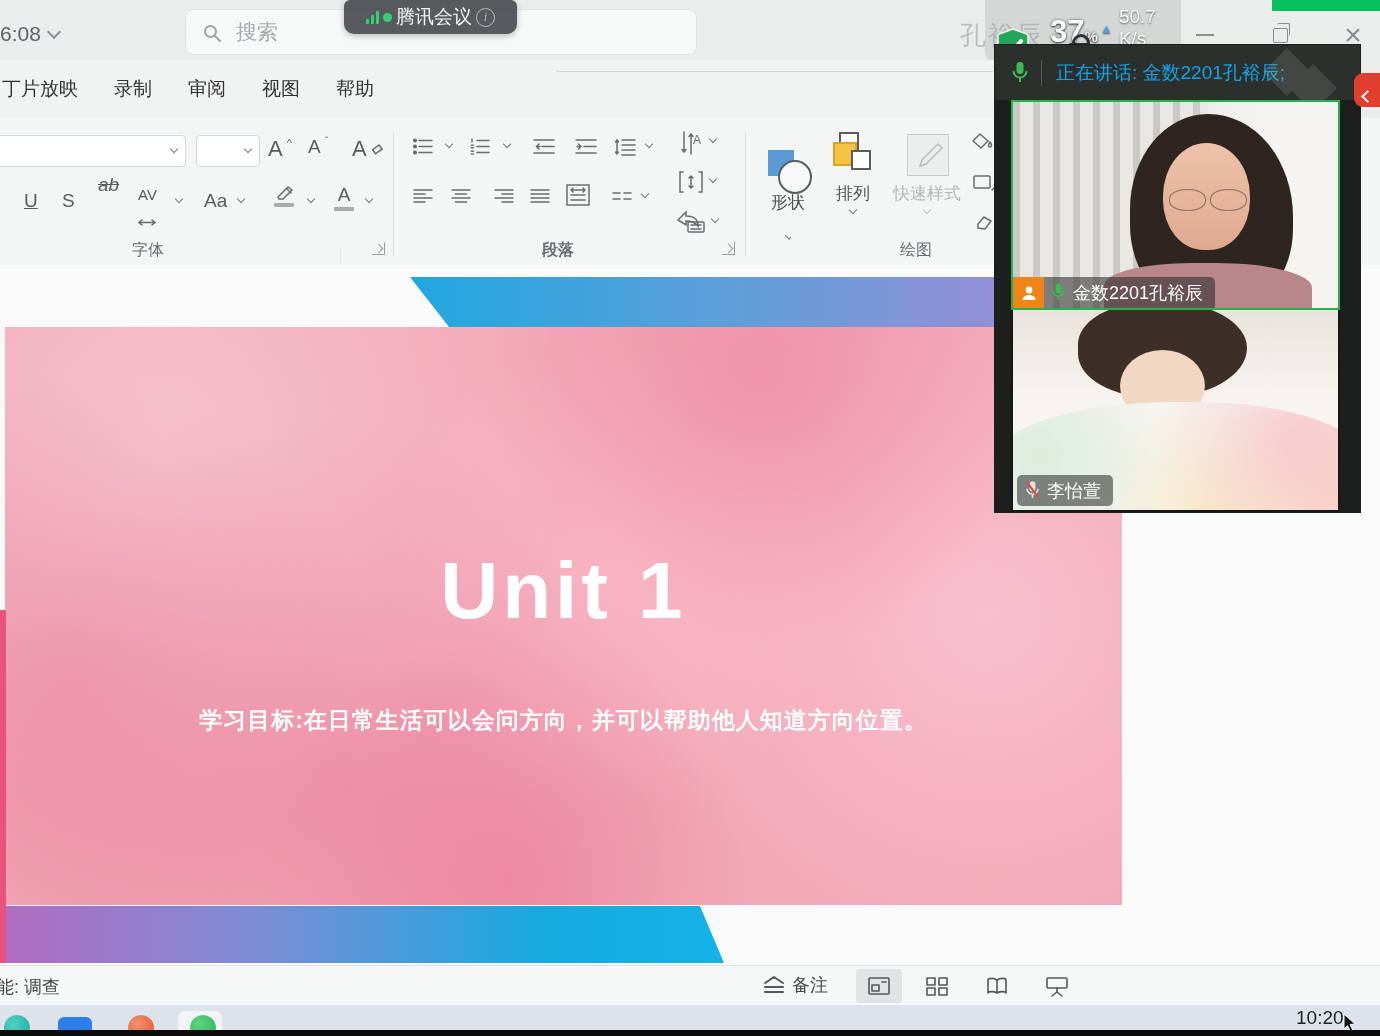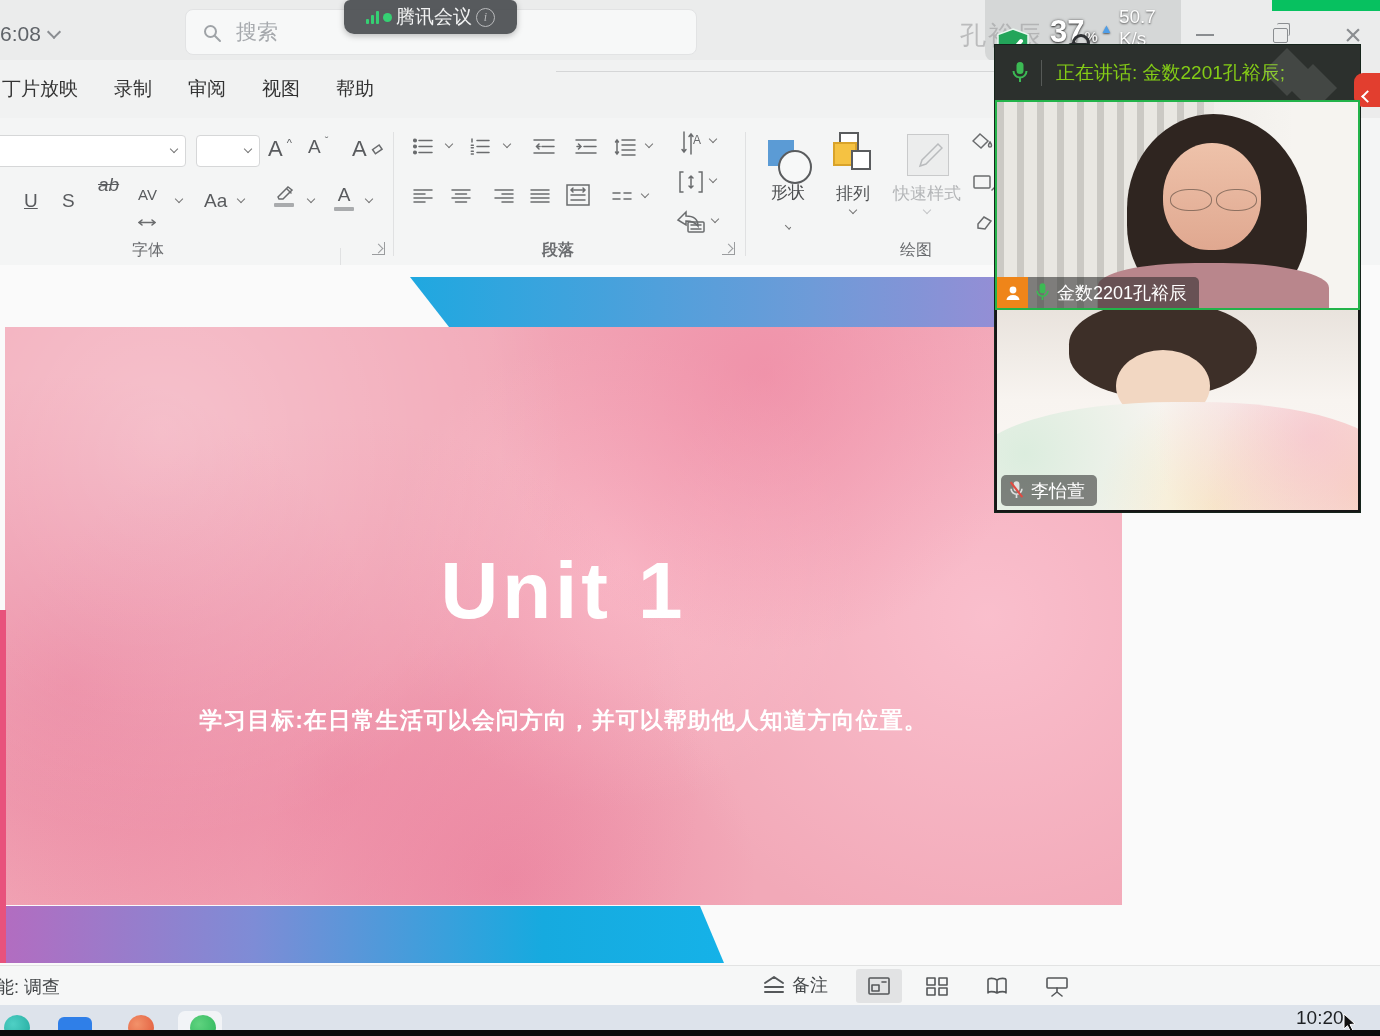--- a/index.html
+++ b/index.html
@@ -69,27 +69,27 @@
       radial-gradient(circle at 88% 50%,rgba(255,205,218,.6),transparent 34%),
       radial-gradient(circle at 30% 78%,rgba(235,126,156,.5),transparent 40%),
       radial-gradient(circle at 55% 42%,rgba(255,196,210,.55),transparent 34%),
       radial-gradient(circle at 6% 62%,rgba(228,104,140,.45),transparent 28%),
       radial-gradient(circle at 45% 96%,rgba(231,112,146,.5),transparent 30%);}
   .slide-title{position:absolute;left:0;top:218px;width:100%;text-align:center;color:#fff;font-size:80px;font-weight:700;letter-spacing:4px;}
   .slide-subtitle{position:absolute;left:0;top:340px;width:100%;text-align:center;color:#fff;font-size:24px;font-weight:700;letter-spacing:4px;}
   .slide-goal{position:absolute;left:0;top:378px;width:100%;text-align:center;color:#fff;font-size:23px;font-weight:700;letter-spacing:1px;}
   
   .meet-panel{left:995px;top:45px;width:365px;height:467px;background:#1d1f1e;box-shadow:0 0 0 1px #15241b;z-index:20;}
-  .meet-header{position:absolute;left:0;top:0;width:100%;height:55px;background:#2c302d;display:flex;align-items:center;color:#84cc16;font-size:19px;}
+  .meet-header{position:absolute;left:0;top:0;width:100%;height:55px;background:#2c302d;display:flex;align-items:center;color:#0ea5e9;font-size:19px;}
   .meet-hdr-div{width:1px;height:26px;background:#565a57;margin:0 14px 0 12px;}
   .wm-logo{position:absolute;right:18px;top:6px;width:80px;height:60px;opacity:.14;}
   .wm-logo i{position:absolute;width:34px;height:34px;background:#cfd2cf;transform:rotate(45deg);}
   .leave-btn{position:absolute;left:359px;top:28px;width:30px;height:34px;background:#e23e2f;border-radius:9px 0 0 9px;}
   .leave-btn:after{content:"";position:absolute;left:9px;top:19px;width:7px;height:7px;border-left:2px solid #fff;border-top:2px solid #fff;transform:rotate(-45deg);}
-  .video{position:absolute;left:0;width:365px;box-sizing:border-box;overflow:hidden;}
+  .video{position:absolute;left:16px;width:329px;box-sizing:border-box;overflow:hidden;}
   .v1{top:55px;height:210px;border:2px solid #23b34a;background:#efede9;}
   .v2{top:265px;height:202px;border:2px solid #161616;border-top:none;background:#f3efeb;}
   .plabel{position:absolute;left:0;bottom:0;display:flex;align-items:center;background:rgba(38,38,38,.55);color:#fff;font-size:18px;height:31px;padding-right:12px;border-radius:0 5px 0 0;gap:7px;z-index:5;}
   .plabel.rounded{border-radius:5px;left:4px;bottom:4px;padding-left:8px;}
   .pbadge{width:31px;height:31px;background:#ef8519;display:flex;align-items:center;justify-content:center;}
   
   .blinds{position:absolute;left:0;top:0;width:60%;height:100%;background:repeating-linear-gradient(90deg,#cbc9c4 0 7px,#e9e7e2 7px 20px);}
   .v1-light{position:absolute;right:0;top:0;width:45%;height:100%;background:linear-gradient(90deg,rgba(246,244,240,0),#f6f4f0 60%);}
   .v1-hair{position:absolute;left:36%;top:6%;width:50%;height:96%;background:#2f2520;border-radius:48% 52% 42% 44%;}
   .v1-face{position:absolute;left:46%;top:20%;width:27%;height:52%;background:linear-gradient(#eec2aa,#e0a890);border-radius:50% 50% 47% 47%;}
@@ -336,21 +336,21 @@
           <path d="M2 10 10 2v4c8 0 12 4 12 10-3-4-7-5-12-5v4z"></path>
           <rect x="12" y="12" width="16" height="10" rx="1"></rect>
           <path d="M15 15h10M15 19h10"></path>
         </svg>
     </div>
     <span class="abs chev sm" style="left:712px;top:102px;"></span>
     <span class="grp-label" style="left:528px;top:122px;width:60px;font-weight:bold;">段落</span>
     <span class="dlg-launch" style="left:722px;top:124px;"></span>
     <div class="vdiv" style="left:745px;top:14px;height:124px;"></div>
 
-    <div class="big-btn" style="left:757px;top:14px;gap:25px;">
+    <div class="big-btn" style="left:757px;top:24px;gap:25px;">
       <span style="position:relative;width:44px;height:44px;display:block;">
         <i style="position:absolute;left:2px;top:2px;width:26px;height:26px;background:#5b9bd5;"></i>
         <i style="position:absolute;left:12px;top:12px;width:30px;height:30px;border:2px solid #5a5c5e;border-radius:50%;background:#f7f8f8;"></i>
       </span>
       <span>形状</span>
       <span class="chev sm"></span>
     </div>
     <div class="big-btn disabled" style="left:888px;top:8px;width:78px;">
       <span style="position:relative;width:44px;height:44px;display:block;">
         <i style="position:absolute;left:2px;top:2px;width:40px;height:40px;background:#eceded;border:1.5px solid #c9cacb;"></i>

